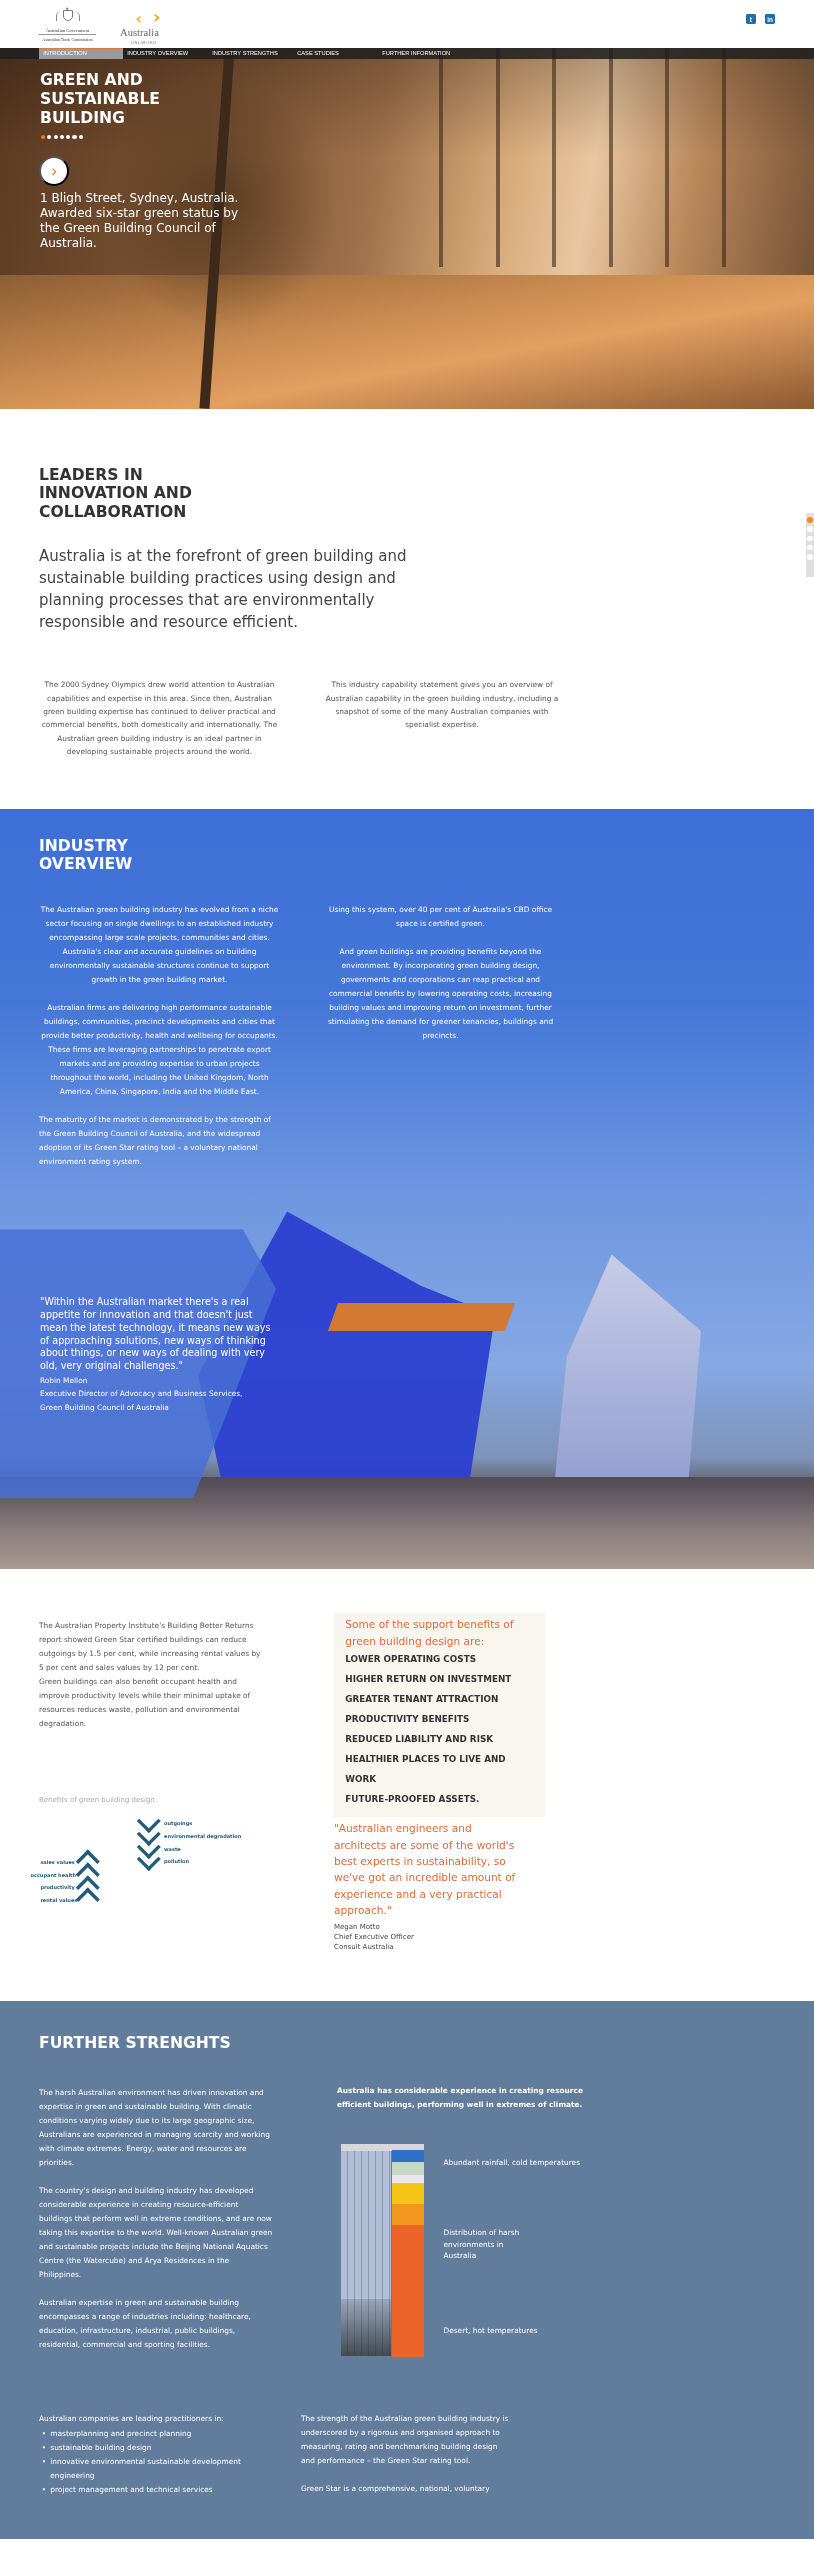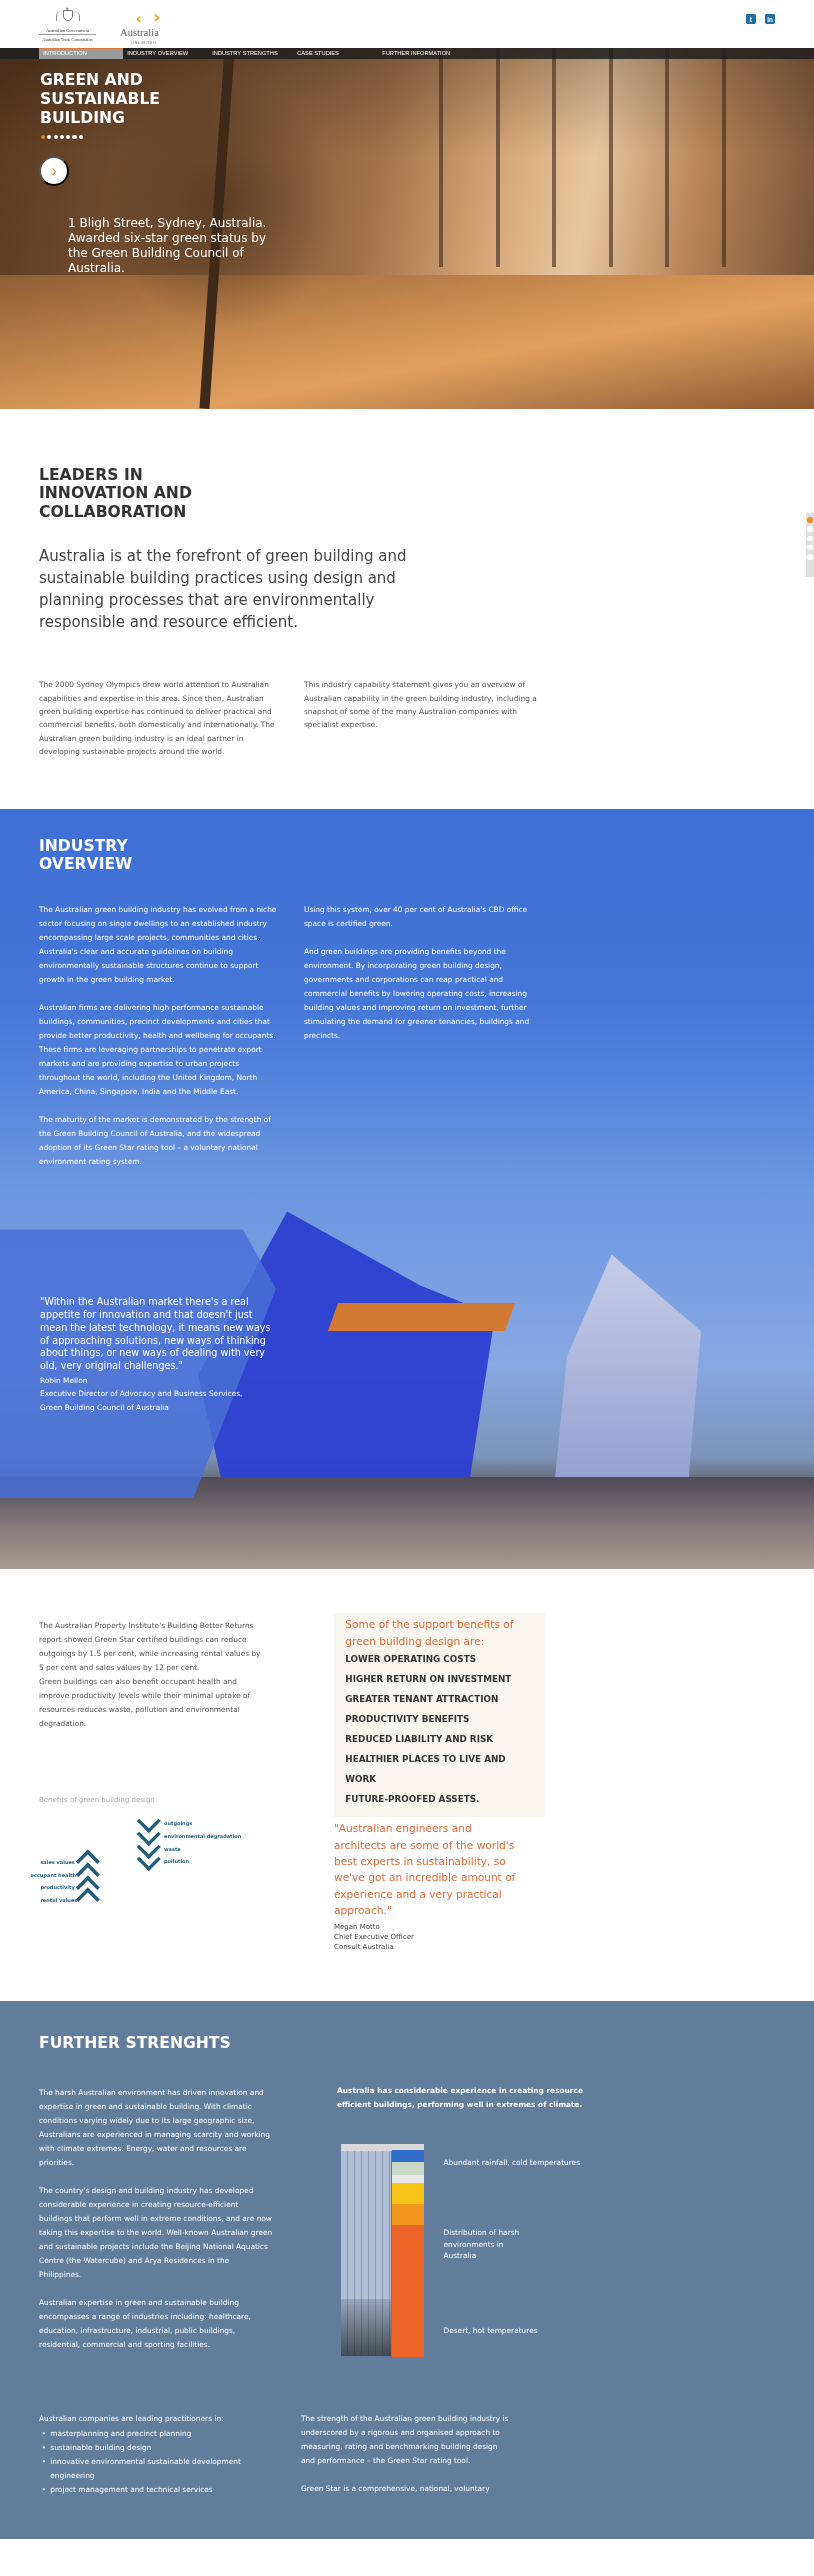--- a/index.html
+++ b/index.html
@@ -33,32 +33,32 @@
   .hero .tree { position: absolute; left: 212px; top: 0; width: 10px; height: 361px; background: #3e2a1a; transform: rotate(4deg); }
   .hero .canopy { position: absolute; left: 106px; top: 28px; width: 234px; height: 255px; background: radial-gradient(ellipse at center, rgba(60,40,20,0.55) 0%, rgba(60,40,20,0.0) 70%); }
   .navbar { position: absolute; left: 0; right: 0; top: 0; height: 11.3px; background: rgba(30,30,30,0.85); display: flex; padding-left: 39px; }
   .navbar .item { font-family: "Liberation Sans", sans-serif; font-size: 5.7px; color: #fff; height: 11.3px; line-height: 11.3px; padding: 0 4.2px; width: 85px; text-transform: uppercase; }
   .navbar .item.active { background: #9b9b9b; border-top: 1.4px solid #e07a35; line-height: 9.2px; width: 84px; }
   .hero-title { position: absolute; left: 40px; top: 22.7px; font-size: 15.6px; font-weight: bold; color: #fff; line-height: 19px; width: 170px; }
   .dots { position: absolute; left: 41px; top: 87px; display: flex; gap: 2.1px; }
   .dots span { width: 4.2px; height: 4.2px; border-radius: 50%; background: #fff; }
   .dots span.on { background: #e87e2a; }
   .next-btn { position: absolute; left: 39px; top: 108px; width: 30px; height: 30px; border-radius: 50%; background: #fff; color: #e87e2a; font-size: 15.6px; display: flex; align-items: center; justify-content: center; }
-  .hero-caption { position: absolute; left: 40px; top: 168px; width: 212px; font-size: 12px; color: #fff; line-height: 15px; margin-left: 28px; }
+  .hero-caption { position: absolute; left: 40px; top: 143px; width: 212px; font-size: 12px; color: #fff; line-height: 15px; }
 
   
   .sidenav { position: absolute; right: 0; top: 513px; width: 8.5px; height: 64px; background: #e0e0e0; padding-top: 4.2px; display: flex; flex-direction: column; align-items: center; gap: 3.5px; }
   .sidenav span { width: 5.7px; height: 5.7px; border-radius: 50%; background: #fff; }
   .sidenav span.on { background: #f08a25; }
 
   
   .intro { padding: 57px 39px 50px; position: relative; }
   .h-section { font-size: 15.6px; font-weight: bold; line-height: 18.4px; color: #333; }
   .lead { margin-top: 24px; font-size: 15px; line-height: 22px; color: #444; width: 375px; }
-  .cols { display: flex; gap: 24px; margin-top: 45px; }
+  .cols { display: flex; gap: 40px; margin-top: 45px; text-align: center; }
   .col { width: 241px; font-size: 7.4px; line-height: 13.4px; color: #555; }
 
   
   .overview { position: relative; background: linear-gradient(180deg, #3d6fd6 0%, #4577d8 50%, #6e97e0 100%); padding: 28px 39px 28px; color: #fff; }
   .overview .h-section { color: #fff; }
   .overview .cols { margin-top: 30px; }
   .overview .col { color: #fff; font-size: 7.4px; line-height: 14px; }
   .overview .col p + p { margin-top: 14px; }
   .ov-last { width: 241px; font-size: 7.4px; line-height: 14px; margin-top: 14px; }
 

